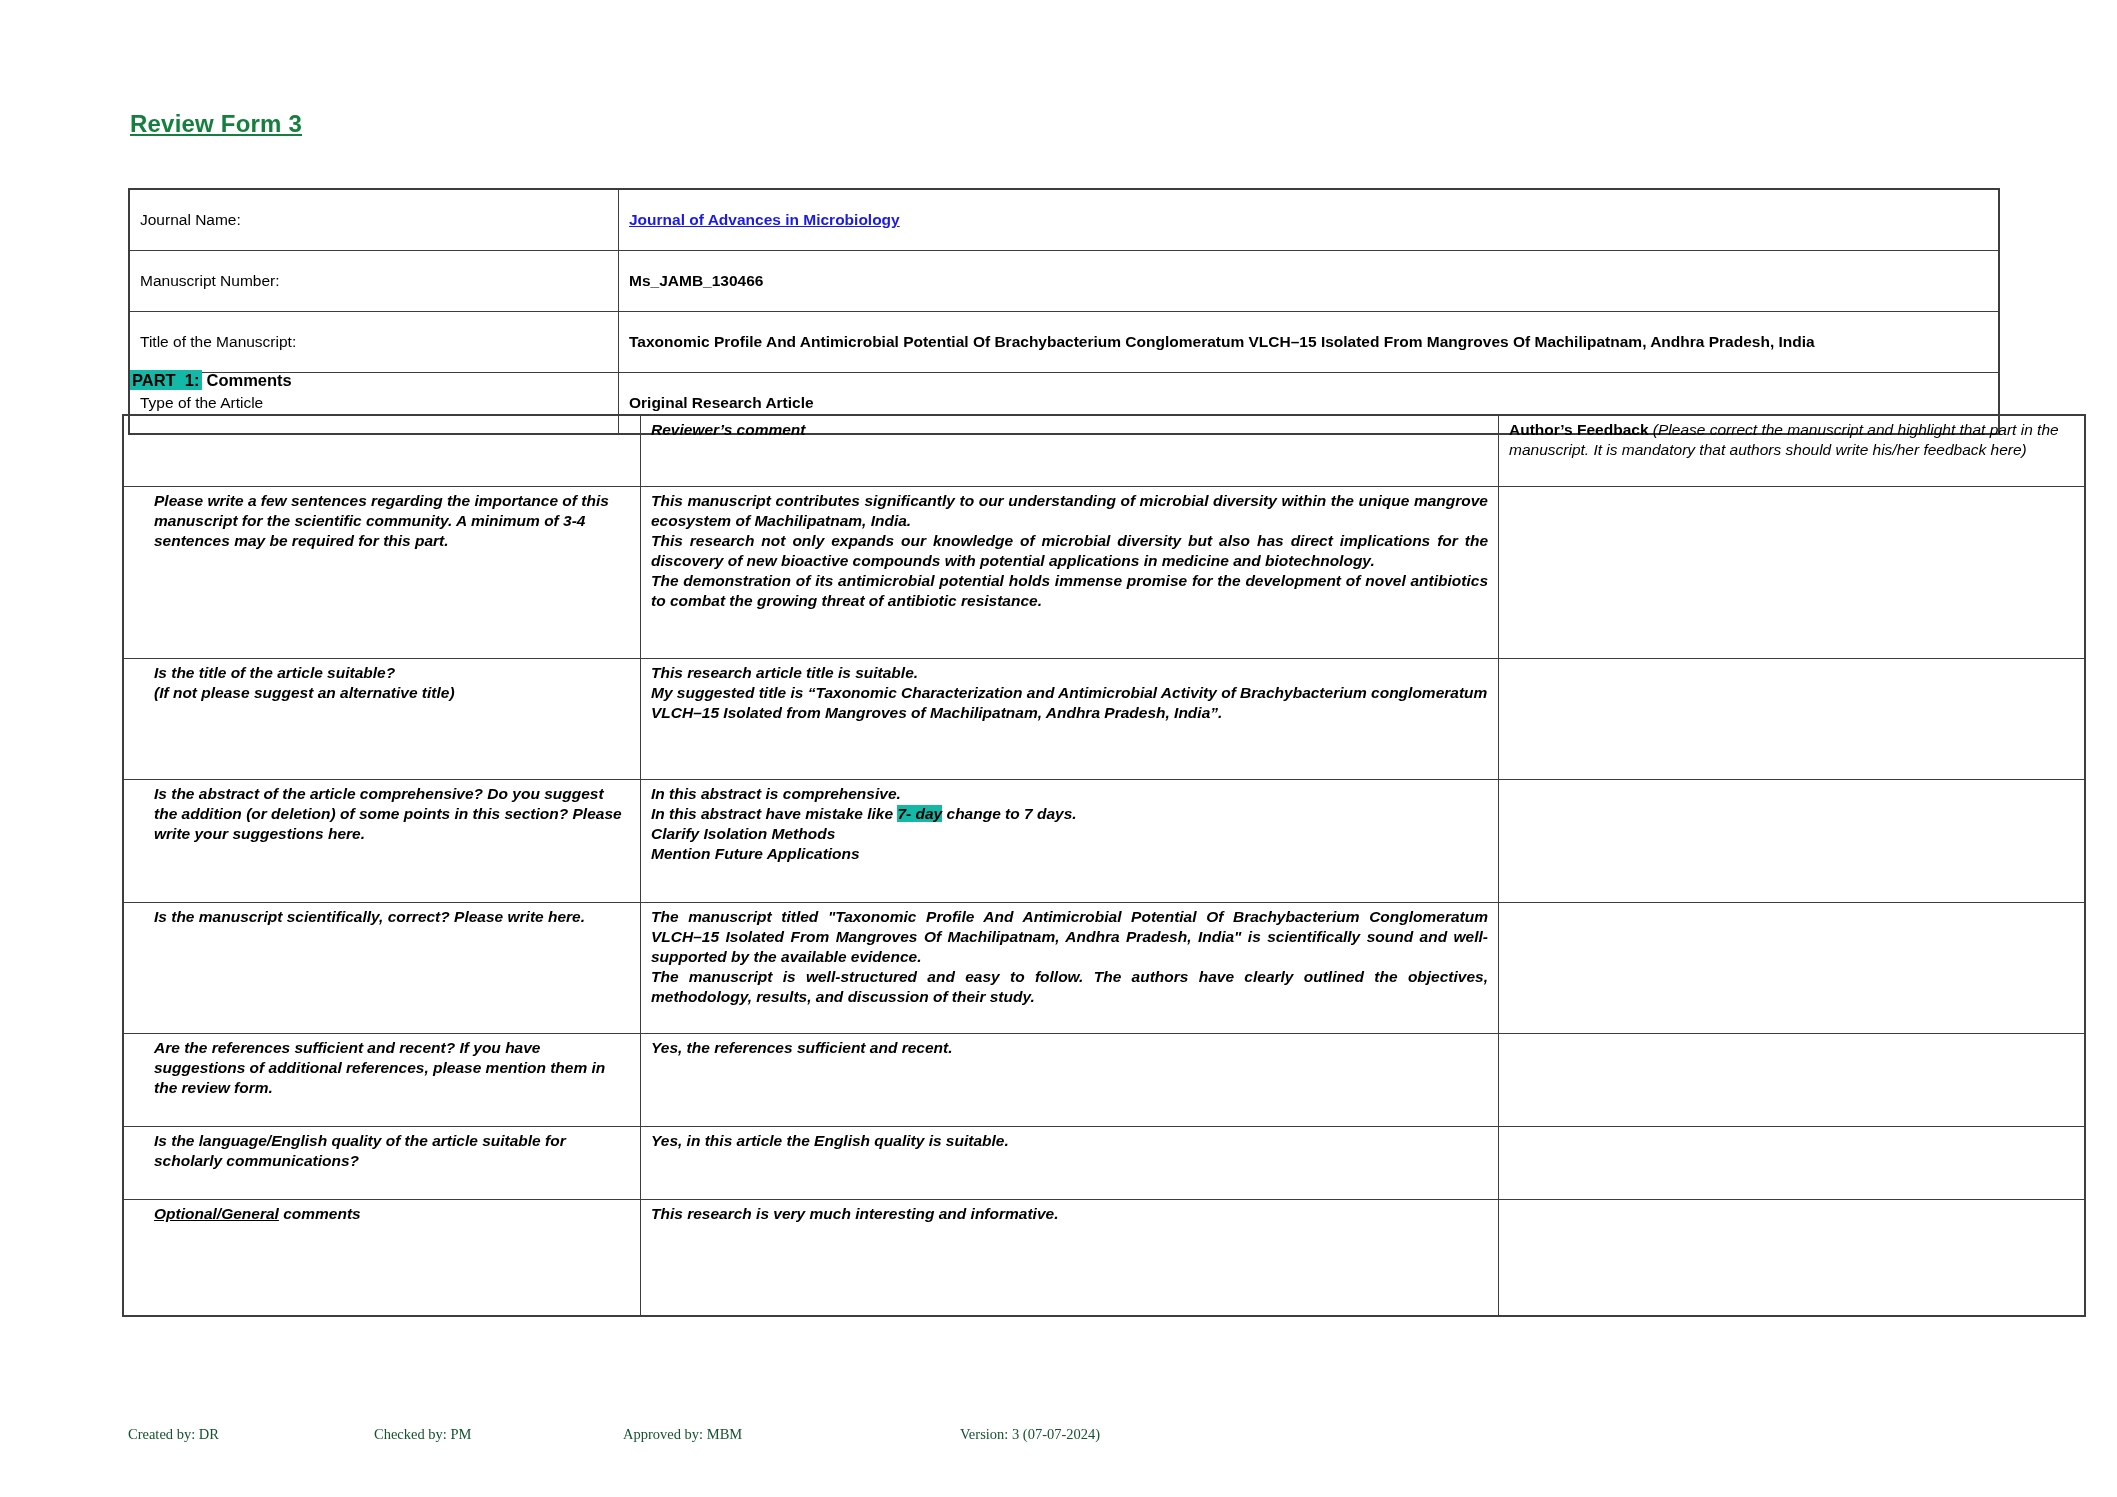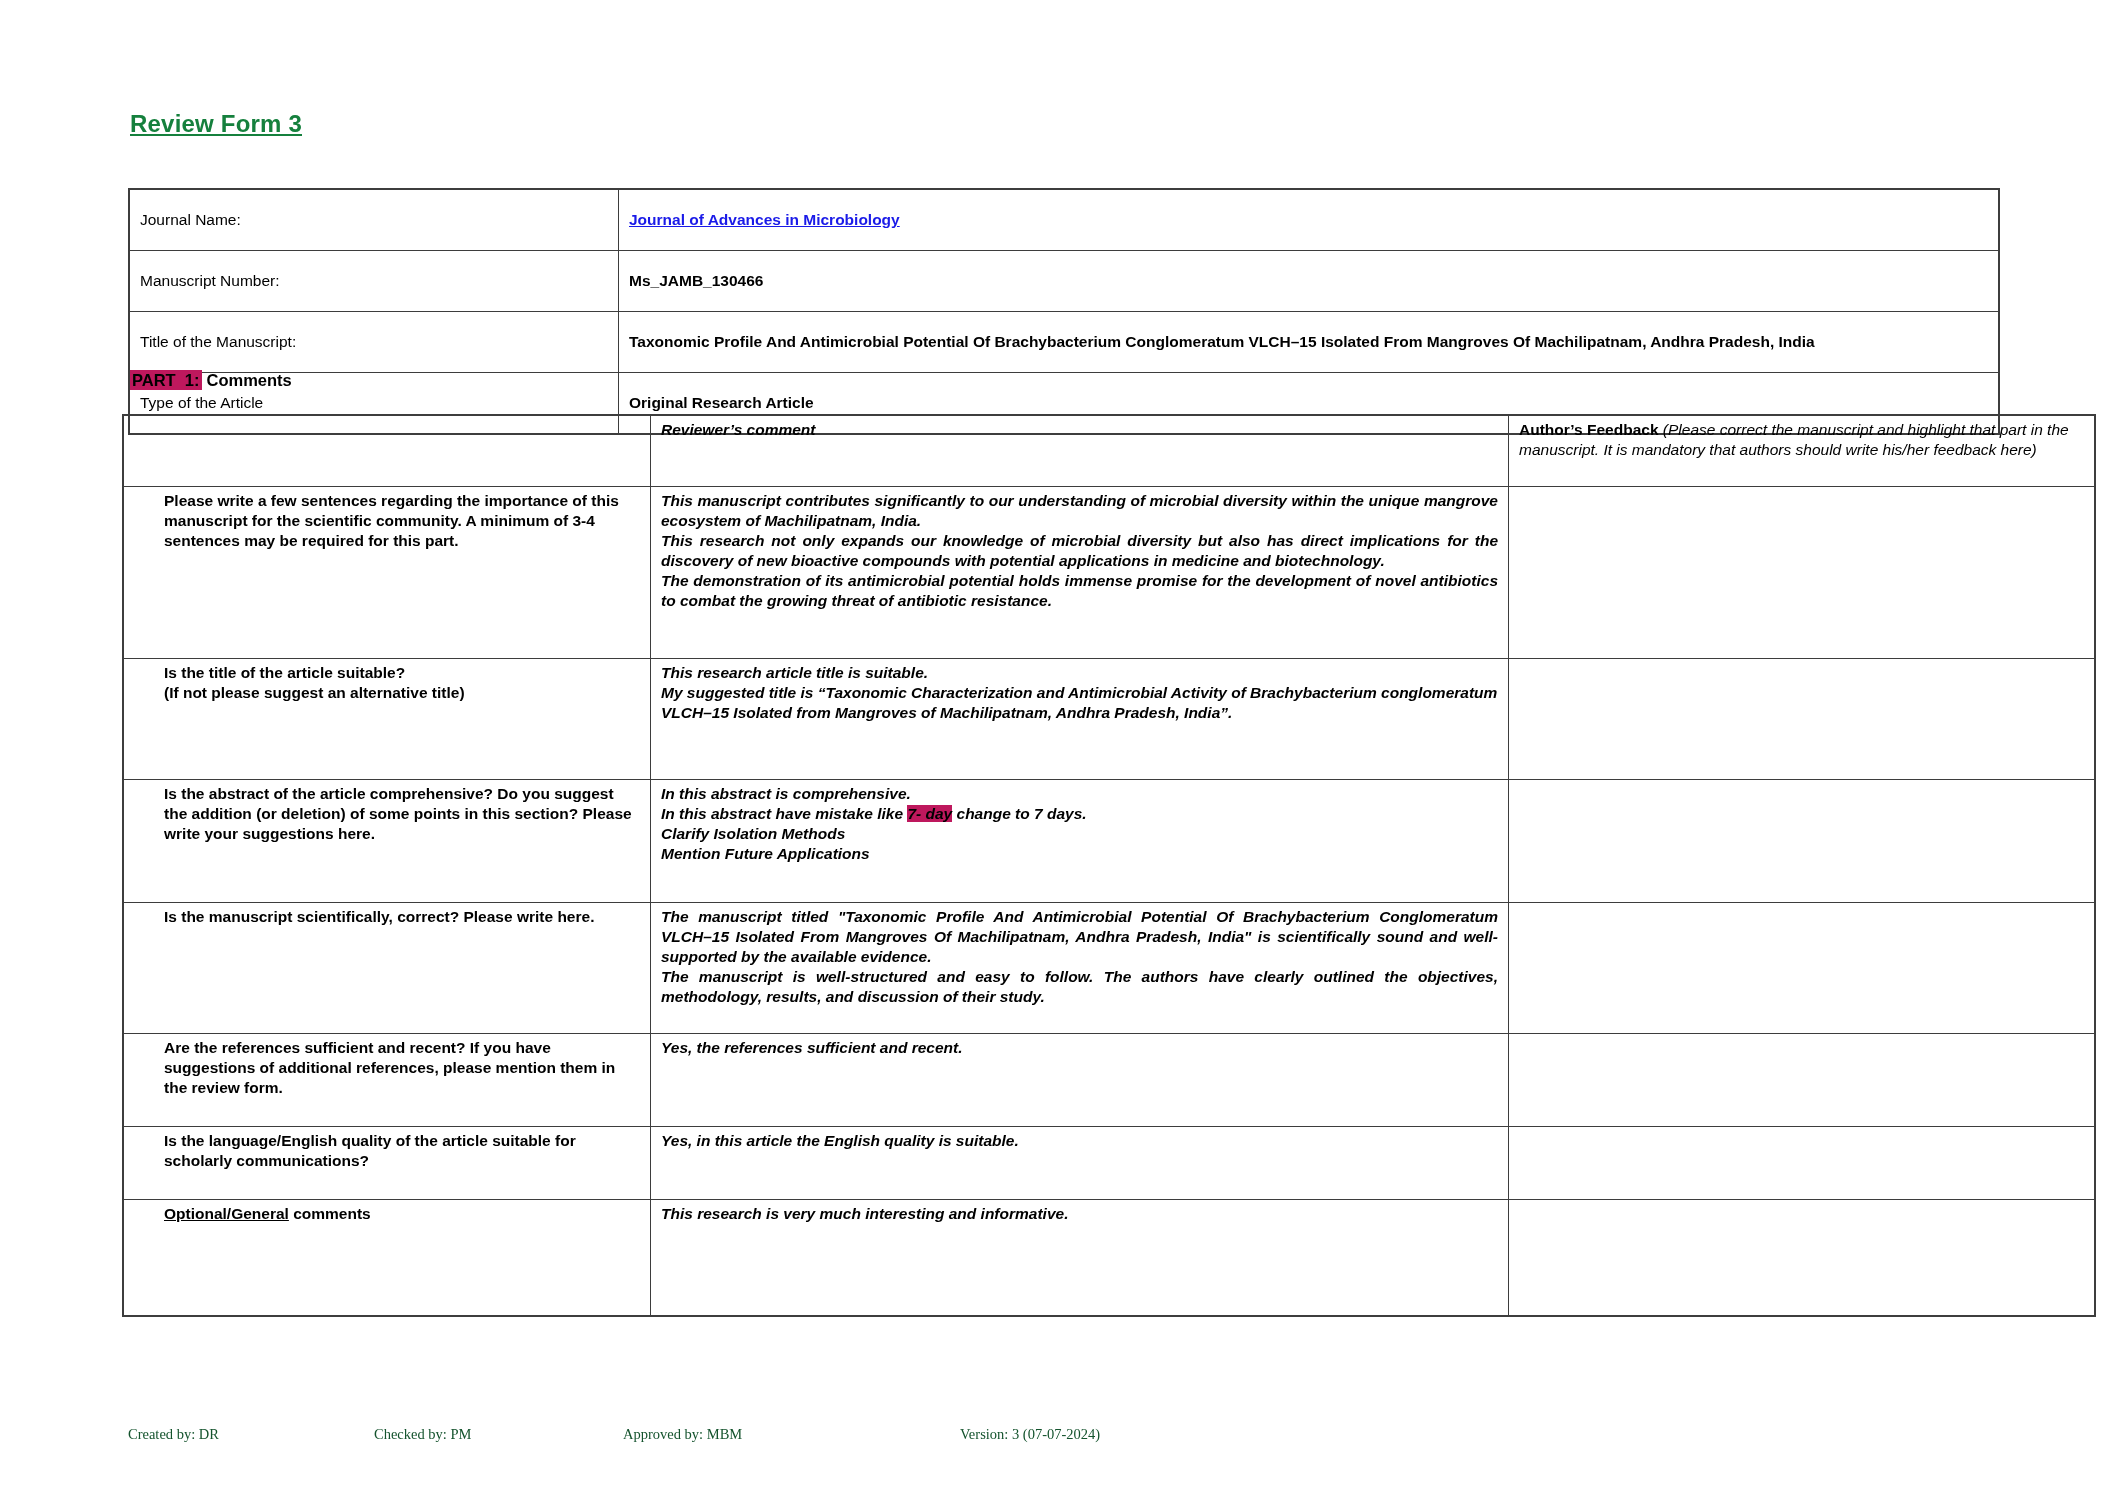--- a/index.html
+++ b/index.html
@@ -35,35 +35,35 @@
   .r-journal{height:28px;}
   .r-manuscript{height:28px;}
   .r-title{height:58px;}
   .r-type{height:16px;}
   .journal-link{color:#1a1ae8;font-weight:bold;text-decoration:underline;cursor:pointer;}
   
   .part1-heading{
     position:absolute;left:130px;top:371px;
     font-size:16.5px;font-weight:bold;
   }
-  .hl-yellow{background:#be185d;}
+  .hl-yellow{background:#14b8a6;}
   .part1-heading .hl-yellow{white-space:pre-wrap;padding:1px 2px;}
   .part1-heading .rest{margin-left:5px;}
   
   .comments-table{
     position:absolute;left:122px;top:414px;width:1876px;
     border:2px solid #3d3d3d;
   }
   .comments-table td{
     border:1px solid #3d3d3d;
     vertical-align:top;
     font-size:15.5px;line-height:20px;
     padding:4px 10px;
   }
-  .comments-table td.qcell{width:474px;font-weight:bold;padding-left:40px;padding-right:12px;}
+  .comments-table td.qcell{width:474px;font-weight:bold;padding-left:30px;padding-right:12px;font-style:italic;}
   .comments-table td.ccell{width:837px;font-weight:bold;font-style:italic;}
   .comments-table td.fcell{width:565px;}
   .comments-table tr.hrow td{height:62px;}
   .comments-table tr.row1 td{height:163px;}
   .comments-table tr.row2 td{height:112px;}
   .comments-table tr.row3 td{height:114px;}
   .comments-table tr.row4 td{height:122px;}
   .comments-table tr.row5 td{height:84px;}
   .comments-table tr.row6 td{height:64px;}
   .comments-table tr.row7 td{height:107px;}

